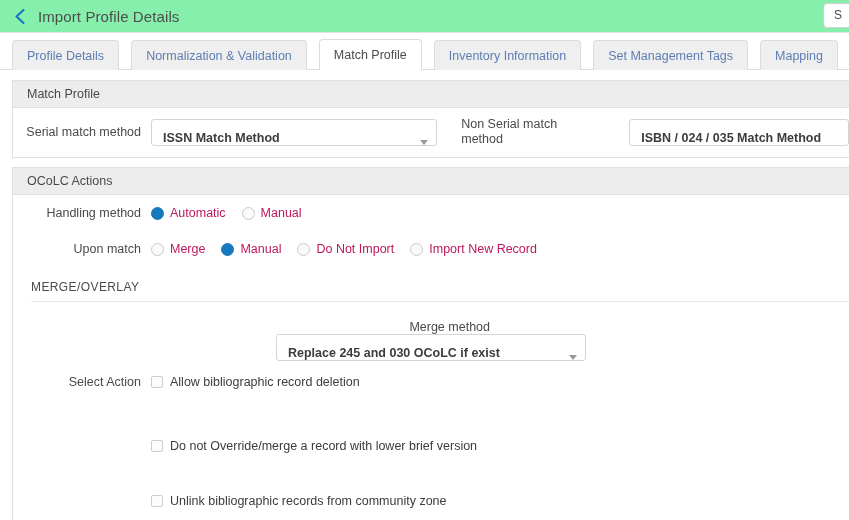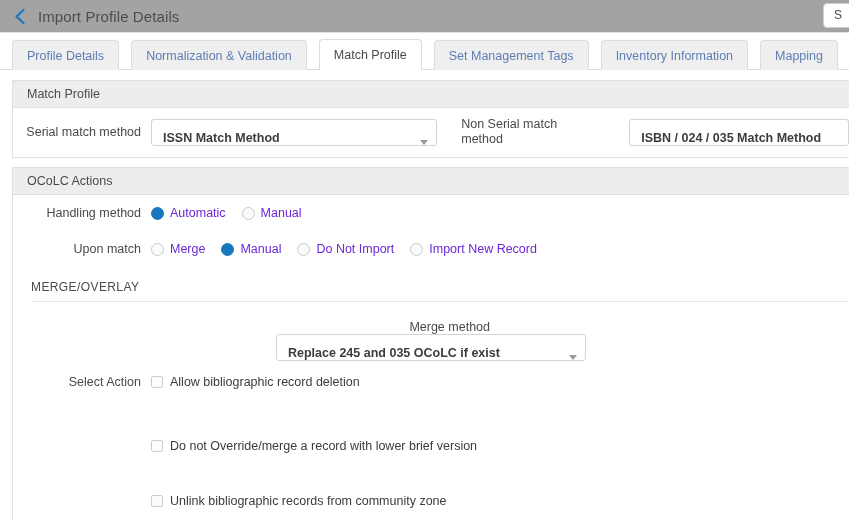--- a/index.html
+++ b/index.html
@@ -9,21 +9,21 @@
     overflow: hidden;
     background: #ffffff;
     font-family: "Liberation Sans", sans-serif;
     -webkit-font-smoothing: antialiased;
   }
 
   
   .header {
     position: relative;
     height: 33px;
-    background: #a3a3a3;
+    background: #86efac;
     border-bottom: 1px solid #e2e2e2;
     display: flex;
     align-items: center;
     padding-left: 8px;
   }
   .back-btn {
     width: 24px; height: 24px;
     display: flex; align-items: center; justify-content: center;
     cursor: pointer;
   }
@@ -198,21 +198,21 @@
     border: 1px solid #c9c9c9;
     background: #fafafa;
     flex: none;
   }
   .radio.checked {
     background: #1878bd;
     border: 1px solid #1878bd;
   }
   .radio-label {
     font-size: 12.5px;
-    color: #6d28d9;
+    color: #be185d;
     margin-left: 6px;
     white-space: nowrap;
   }
 
   
   .check-item {
     display: flex;
     align-items: center;
     cursor: pointer;
   }
@@ -258,22 +258,22 @@
   <div class="page-title">Import Profile Details</div>
   <div class="header-actions">
     <button class="save-btn">S</button>
   </div>
 </div>
 
 <div class="tabstrip">
   <div class="tab">Profile Details</div>
   <div class="tab">Normalization &amp; Validation</div>
   <div class="tab active">Match Profile</div>
+  <div class="tab">Inventory Information</div>
   <div class="tab">Set Management Tags</div>
-  <div class="tab">Inventory Information</div>
   <div class="tab">Mapping</div>
 </div>
 
 <div class="content">
 
   <div class="panel">
     <div class="panel-header">Match Profile</div>
     <div class="panel-body">
       <div class="row">
         <div class="lbl lbl-w">Serial match method</div>
@@ -334,21 +334,21 @@
           </div>
         </div>
       </div>
 
       <div class="subsection-title" style="margin-top:13px;">MERGE/OVERLAY</div>
       <div class="divider"></div>
 
       <div class="row field-row" style="margin-top:18px;flex-direction:column;">
         <div class="lbl lbl-w">Merge method</div>
         <div class="select merge-select">
-          <div class="val">Replace 245 and 035 OCoLC if exist</div>
+          <div class="val">Replace 245 and 030 OCoLC if exist</div>
           <div class="caret">
               <div class="caret-tri"></div>
             </div>
         </div>
       </div>
 
       <div class="row" style="margin-top:14px;align-items:flex-start;">
         <div class="lbl lbl-w">Select Action</div>
         <div class="check-item">
           <span class="checkbox"></span>

